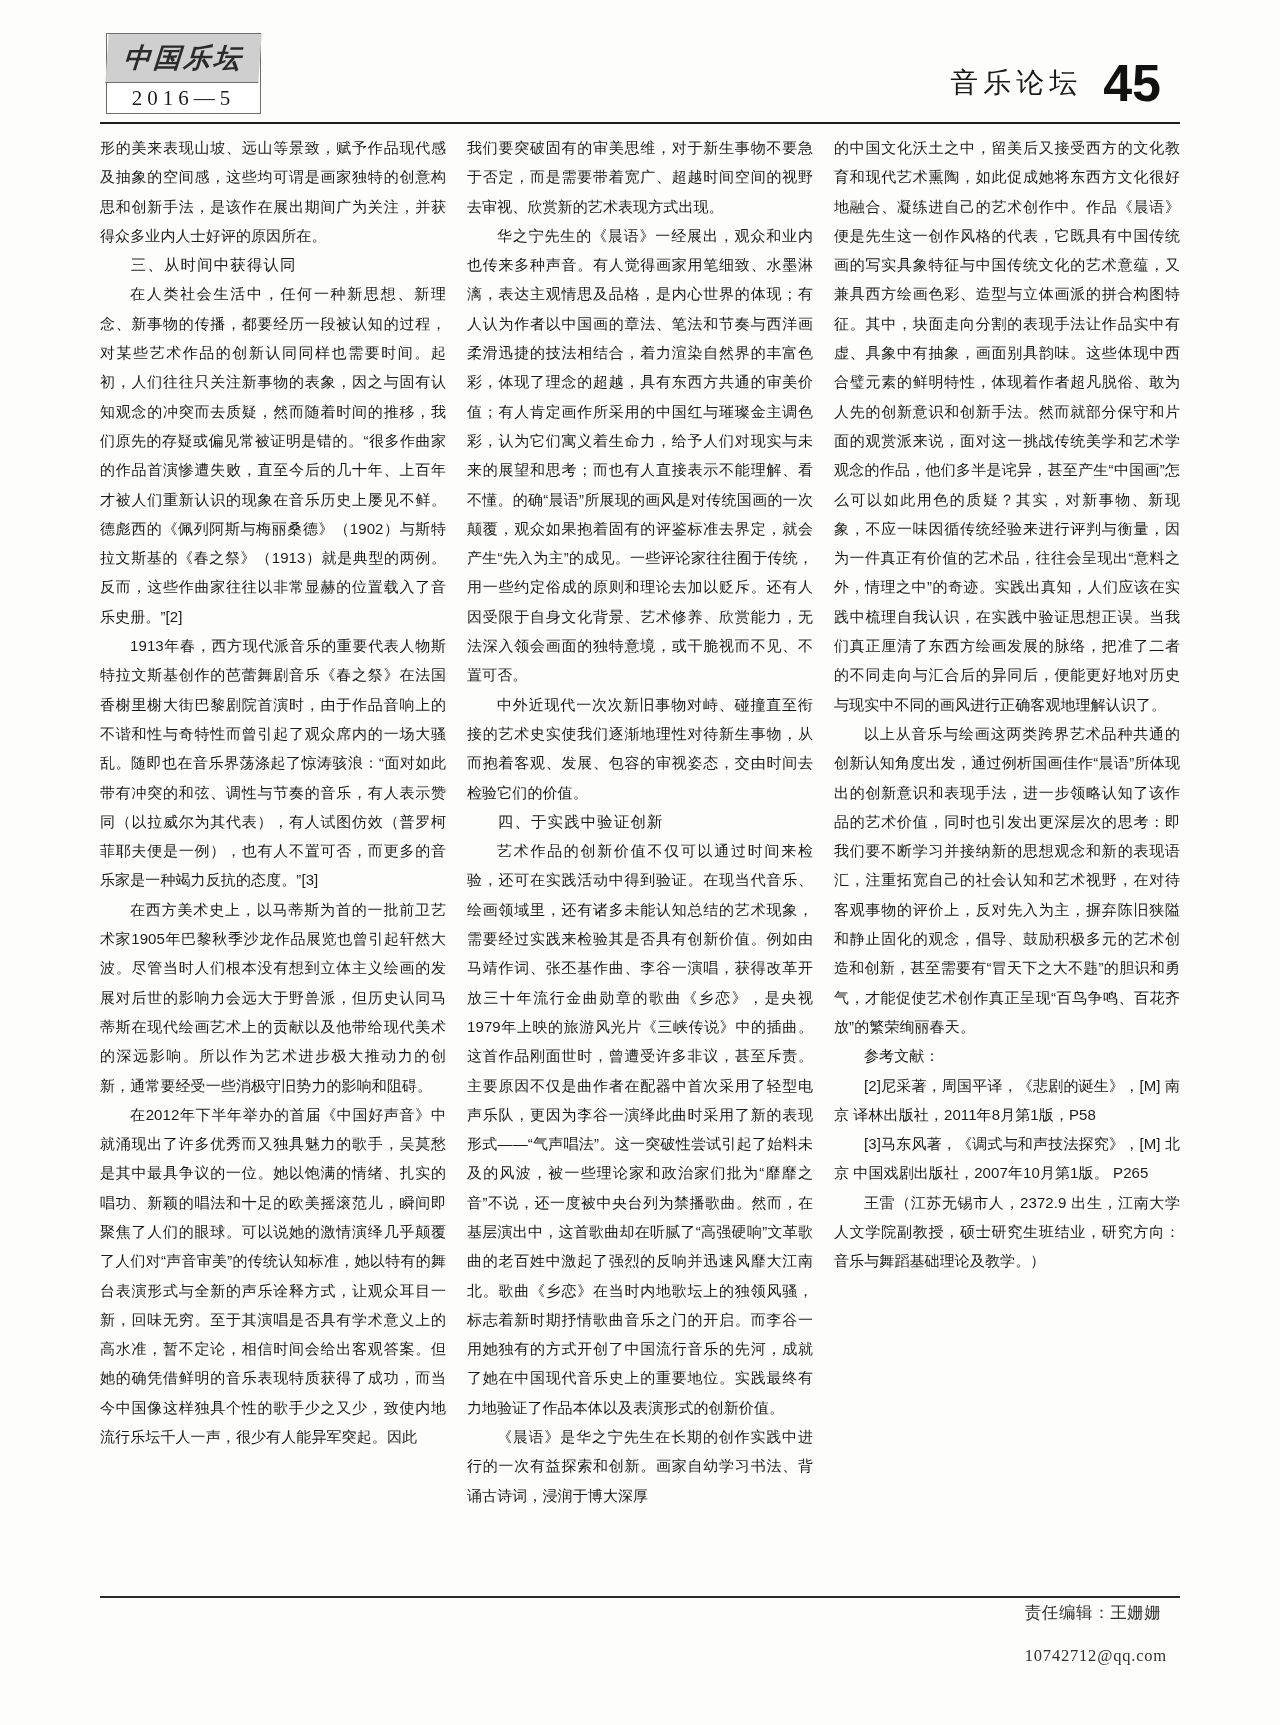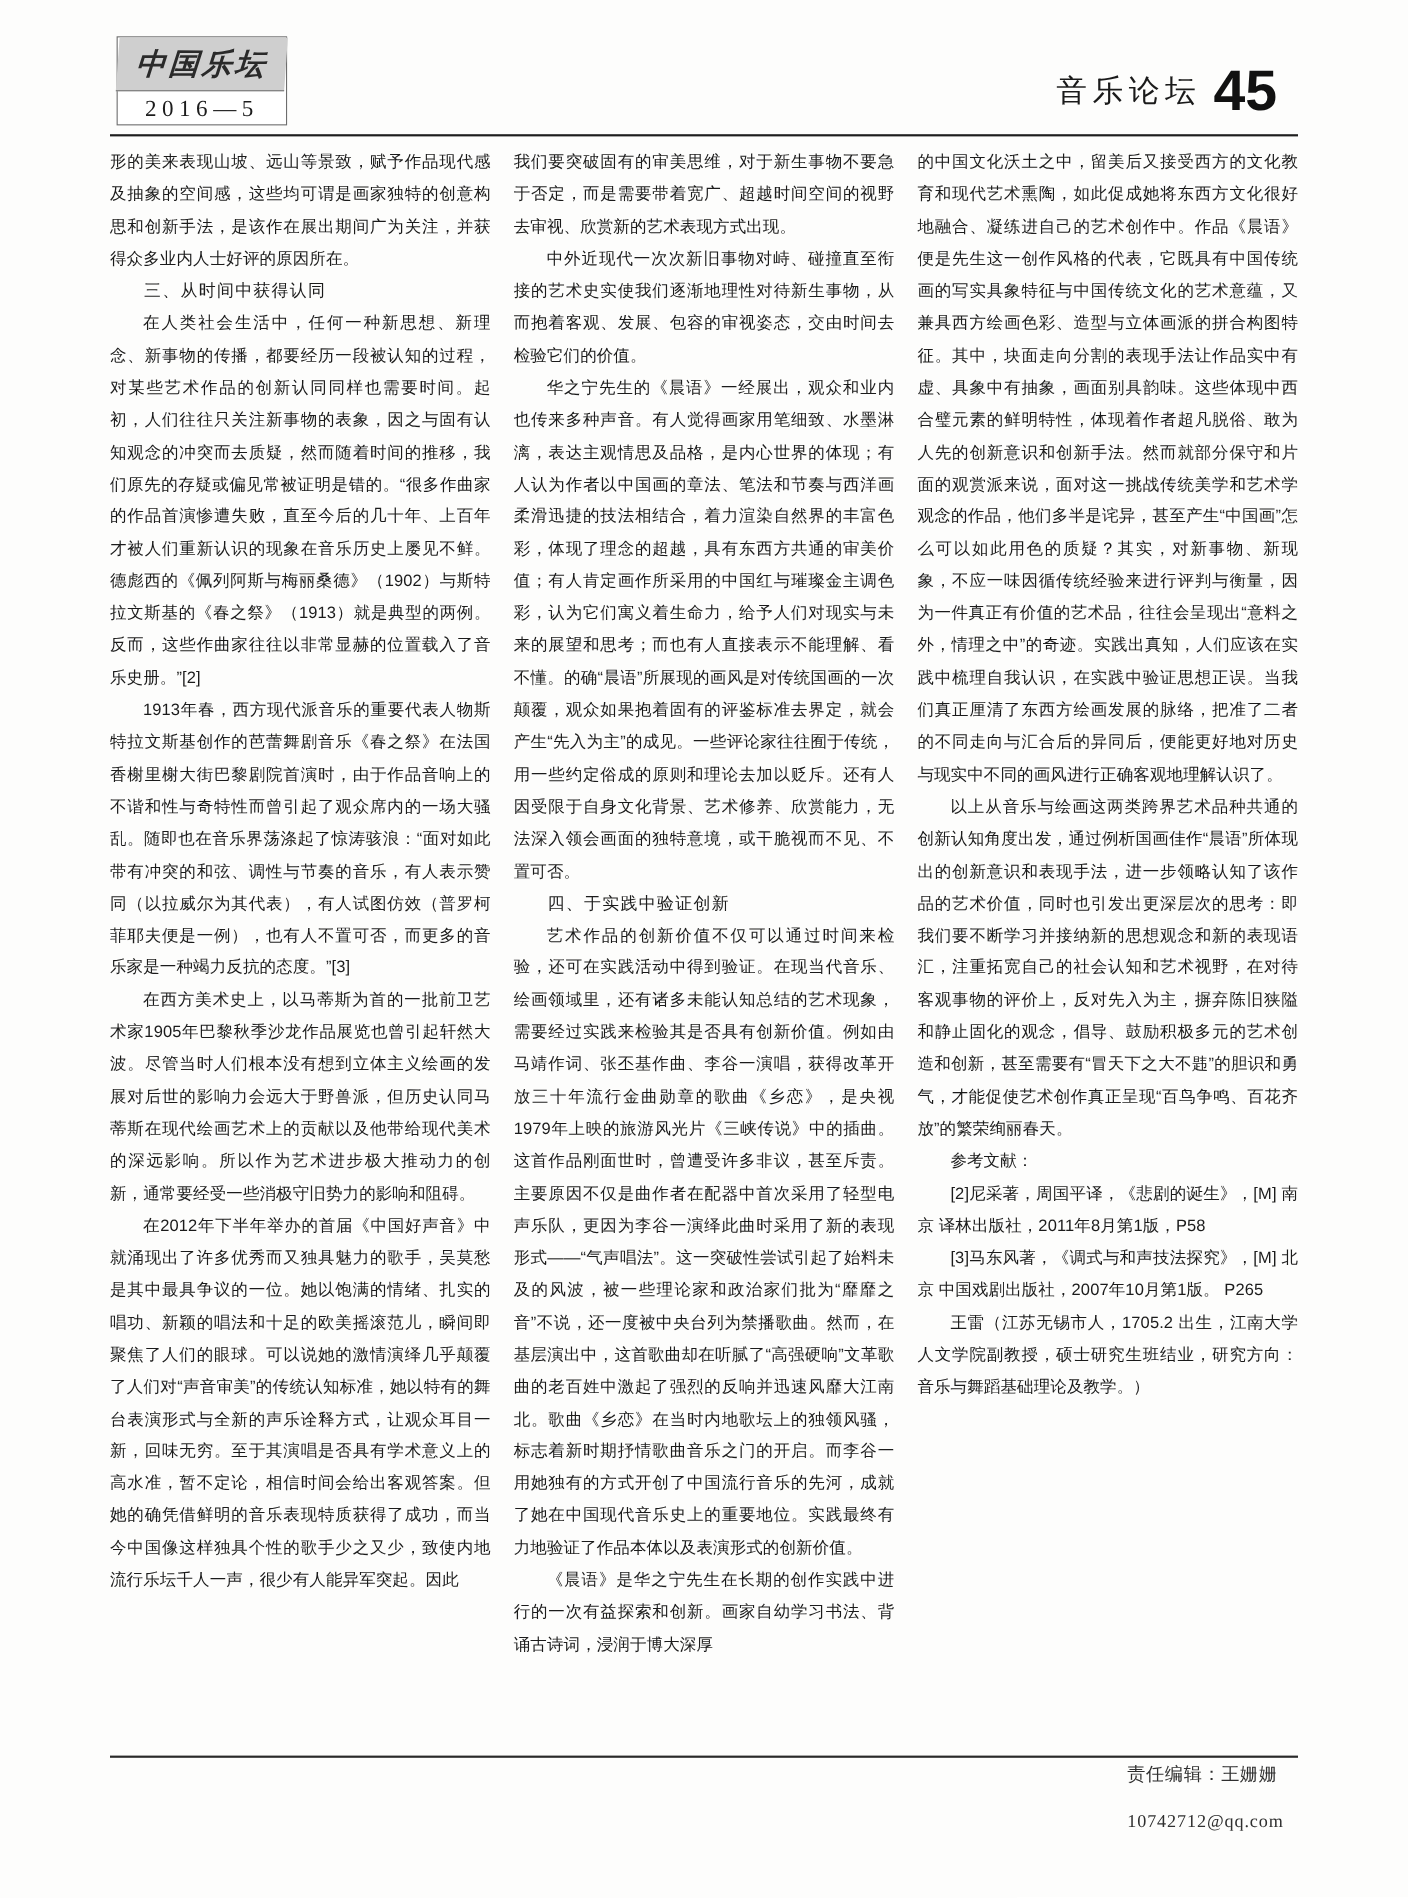--- a/index.html
+++ b/index.html
@@ -58,21 +58,21 @@
     font-size: 21px;
     letter-spacing: 5px;
     color: #1c1c1c;
   }
   .header-right {
     position: absolute;
     right: 119px;
     top: 60px;
     display: flex;
     align-items: flex-end;
-    gap: 11px;
+    gap: 21px;
     justify-content: center;
   }
   .header-section {
     font-family: "Liberation Serif", "DejaVu Serif", serif;
     font-size: 28px;
     letter-spacing: 5px;
     color: #1a1a1a;
     padding-bottom: 5px;
   }
   .header-pageno {
@@ -191,33 +191,33 @@
     <div class="col">
         <p>形的美来表现山坡、远山等景致，赋予作品现代感及抽象的空间感，这些均可谓是画家独特的创意构思和创新手法，是该作在展出期间广为关注，并获得众多业内人士好评的原因所在。</p>
         <p class="heading">三、从时间中获得认同</p>
         <p class="indent">在人类社会生活中，任何一种新思想、新理念、新事物的传播，都要经历一段被认知的过程，对某些艺术作品的创新认同同样也需要时间。起初，人们往往只关注新事物的表象，因之与固有认知观念的冲突而去质疑，然而随着时间的推移，我们原先的存疑或偏见常被证明是错的。“很多作曲家的作品首演惨遭失败，直至今后的几十年、上百年才被人们重新认识的现象在音乐历史上屡见不鲜。德彪西的《佩列阿斯与梅丽桑德》（1902）与斯特拉文斯基的《春之祭》（1913）就是典型的两例。反而，这些作曲家往往以非常显赫的位置载入了音乐史册。”[2]</p>
         <p class="indent">1913年春，西方现代派音乐的重要代表人物斯特拉文斯基创作的芭蕾舞剧音乐《春之祭》在法国香榭里榭大街巴黎剧院首演时，由于作品音响上的不谐和性与奇特性而曾引起了观众席内的一场大骚乱。随即也在音乐界荡涤起了惊涛骇浪：“面对如此带有冲突的和弦、调性与节奏的音乐，有人表示赞同（以拉威尔为其代表），有人试图仿效（普罗柯菲耶夫便是一例），也有人不置可否，而更多的音乐家是一种竭力反抗的态度。”[3]</p>
         <p class="indent">在西方美术史上，以马蒂斯为首的一批前卫艺术家1905年巴黎秋季沙龙作品展览也曾引起轩然大波。尽管当时人们根本没有想到立体主义绘画的发展对后世的影响力会远大于野兽派，但历史认同马蒂斯在现代绘画艺术上的贡献以及他带给现代美术的深远影响。所以作为艺术进步极大推动力的创新，通常要经受一些消极守旧势力的影响和阻碍。</p>
         <p class="indent">在2012年下半年举办的首届《中国好声音》中就涌现出了许多优秀而又独具魅力的歌手，吴莫愁是其中最具争议的一位。她以饱满的情绪、扎实的唱功、新颖的唱法和十足的欧美摇滚范儿，瞬间即聚焦了人们的眼球。可以说她的激情演绎几乎颠覆了人们对“声音审美”的传统认知标准，她以特有的舞台表演形式与全新的声乐诠释方式，让观众耳目一新，回味无穷。至于其演唱是否具有学术意义上的高水准，暂不定论，相信时间会给出客观答案。但她的确凭借鲜明的音乐表现特质获得了成功，而当今中国像这样独具个性的歌手少之又少，致使内地流行乐坛千人一声，很少有人能异军突起。因此</p>
       </div>
     <div class="col">
         <p>我们要突破固有的审美思维，对于新生事物不要急于否定，而是需要带着宽广、超越时间空间的视野去审视、欣赏新的艺术表现方式出现。</p>
+        <p class="indent">华之宁先生的《晨语》一经展出，观众和业内也传来多种声音。有人觉得画家用笔细致、水墨淋漓，表达主观情思及品格，是内心世界的体现；有人认为作者以中国画的章法、笔法和节奏与西洋画柔滑迅捷的技法相结合，着力渲染自然界的丰富色彩，体现了理念的超越，具有东西方共通的审美价值；有人肯定画作所采用的中国红与璀璨金主调色彩，认为它们寓义着生命力，给予人们对现实与未来的展望和思考；而也有人直接表示不能理解、看不懂。的确“晨语”所展现的画风是对传统国画的一次颠覆，观众如果抱着固有的评鉴标准去界定，就会产生“先入为主”的成见。一些评论家往往囿于传统，用一些约定俗成的原则和理论去加以贬斥。还有人因受限于自身文化背景、艺术修养、欣赏能力，无法深入领会画面的独特意境，或干脆视而不见、不置可否。</p>
         <p class="indent">中外近现代一次次新旧事物对峙、碰撞直至衔接的艺术史实使我们逐渐地理性对待新生事物，从而抱着客观、发展、包容的审视姿态，交由时间去检验它们的价值。</p>
-        <p class="indent">华之宁先生的《晨语》一经展出，观众和业内也传来多种声音。有人觉得画家用笔细致、水墨淋漓，表达主观情思及品格，是内心世界的体现；有人认为作者以中国画的章法、笔法和节奏与西洋画柔滑迅捷的技法相结合，着力渲染自然界的丰富色彩，体现了理念的超越，具有东西方共通的审美价值；有人肯定画作所采用的中国红与璀璨金主调色彩，认为它们寓义着生命力，给予人们对现实与未来的展望和思考；而也有人直接表示不能理解、看不懂。的确“晨语”所展现的画风是对传统国画的一次颠覆，观众如果抱着固有的评鉴标准去界定，就会产生“先入为主”的成见。一些评论家往往囿于传统，用一些约定俗成的原则和理论去加以贬斥。还有人因受限于自身文化背景、艺术修养、欣赏能力，无法深入领会画面的独特意境，或干脆视而不见、不置可否。</p>
         <p class="heading">四、于实践中验证创新</p>
         <p class="indent">艺术作品的创新价值不仅可以通过时间来检验，还可在实践活动中得到验证。在现当代音乐、绘画领域里，还有诸多未能认知总结的艺术现象，需要经过实践来检验其是否具有创新价值。例如由马靖作词、张丕基作曲、李谷一演唱，获得改革开放三十年流行金曲勋章的歌曲《乡恋》，是央视1979年上映的旅游风光片《三峡传说》中的插曲。这首作品刚面世时，曾遭受许多非议，甚至斥责。主要原因不仅是曲作者在配器中首次采用了轻型电声乐队，更因为李谷一演绎此曲时采用了新的表现形式——“气声唱法”。这一突破性尝试引起了始料未及的风波，被一些理论家和政治家们批为“靡靡之音”不说，还一度被中央台列为禁播歌曲。然而，在基层演出中，这首歌曲却在听腻了“高强硬响”文革歌曲的老百姓中激起了强烈的反响并迅速风靡大江南北。歌曲《乡恋》在当时内地歌坛上的独领风骚，标志着新时期抒情歌曲音乐之门的开启。而李谷一用她独有的方式开创了中国流行音乐的先河，成就了她在中国现代音乐史上的重要地位。实践最终有力地验证了作品本体以及表演形式的创新价值。</p>
         <p class="indent">《晨语》是华之宁先生在长期的创作实践中进行的一次有益探索和创新。画家自幼学习书法、背诵古诗词，浸润于博大深厚</p>
       </div>
     <div class="col">
         <p>的中国文化沃土之中，留美后又接受西方的文化教育和现代艺术熏陶，如此促成她将东西方文化很好地融合、凝练进自己的艺术创作中。作品《晨语》便是先生这一创作风格的代表，它既具有中国传统画的写实具象特征与中国传统文化的艺术意蕴，又兼具西方绘画色彩、造型与立体画派的拼合构图特征。其中，块面走向分割的表现手法让作品实中有虚、具象中有抽象，画面别具韵味。这些体现中西合璧元素的鲜明特性，体现着作者超凡脱俗、敢为人先的创新意识和创新手法。然而就部分保守和片面的观赏派来说，面对这一挑战传统美学和艺术学观念的作品，他们多半是诧异，甚至产生“中国画”怎么可以如此用色的质疑？其实，对新事物、新现象，不应一味因循传统经验来进行评判与衡量，因为一件真正有价值的艺术品，往往会呈现出“意料之外，情理之中”的奇迹。实践出真知，人们应该在实践中梳理自我认识，在实践中验证思想正误。当我们真正厘清了东西方绘画发展的脉络，把准了二者的不同走向与汇合后的异同后，便能更好地对历史与现实中不同的画风进行正确客观地理解认识了。</p>
         <p class="indent">以上从音乐与绘画这两类跨界艺术品种共通的创新认知角度出发，通过例析国画佳作“晨语”所体现出的创新意识和表现手法，进一步领略认知了该作品的艺术价值，同时也引发出更深层次的思考：即我们要不断学习并接纳新的思想观念和新的表现语汇，注重拓宽自己的社会认知和艺术视野，在对待客观事物的评价上，反对先入为主，摒弃陈旧狭隘和静止固化的观念，倡导、鼓励积极多元的艺术创造和创新，甚至需要有“冒天下之大不韪”的胆识和勇气，才能促使艺术创作真正呈现“百鸟争鸣、百花齐放”的繁荣绚丽春天。</p>
         <p class="refs-title">参考文献：</p>
         <p class="ref-item">[2]尼采著，周国平译，《悲剧的诞生》，[M] 南京 译林出版社，2011年8月第1版，P58</p>
         <p class="ref-item">[3]马东风著，《调式与和声技法探究》，[M] 北京 中国戏剧出版社，2007年10月第1版。 P265</p>
-        <p class="bio">王雷（江苏无锡市人，1705.2 出生，江南大学人文学院副教授，硕士研究生班结业，研究方向：音乐与舞蹈基础理论及教学。）</p>
+        <p class="bio">王雷（江苏无锡市人，2372.9 出生，江南大学人文学院副教授，硕士研究生班结业，研究方向：音乐与舞蹈基础理论及教学。）</p>
       </div>
   </div>
 
   <div class="rule-bottom"></div>
   <div class="footer">
     <span>责任编辑：王姗姗</span>
     <span class="footer-email">10742712@qq.com</span>
   </div>
 
 </div>

